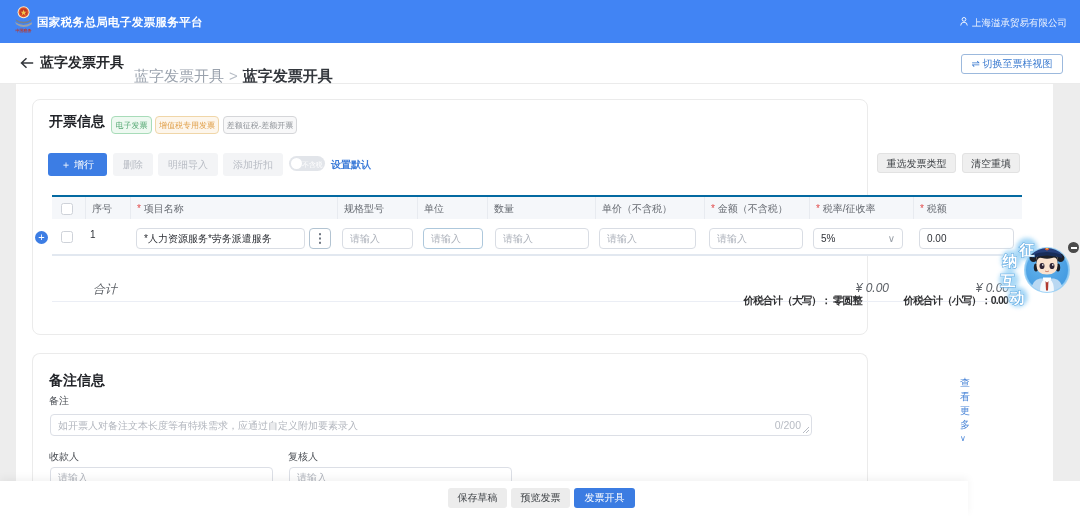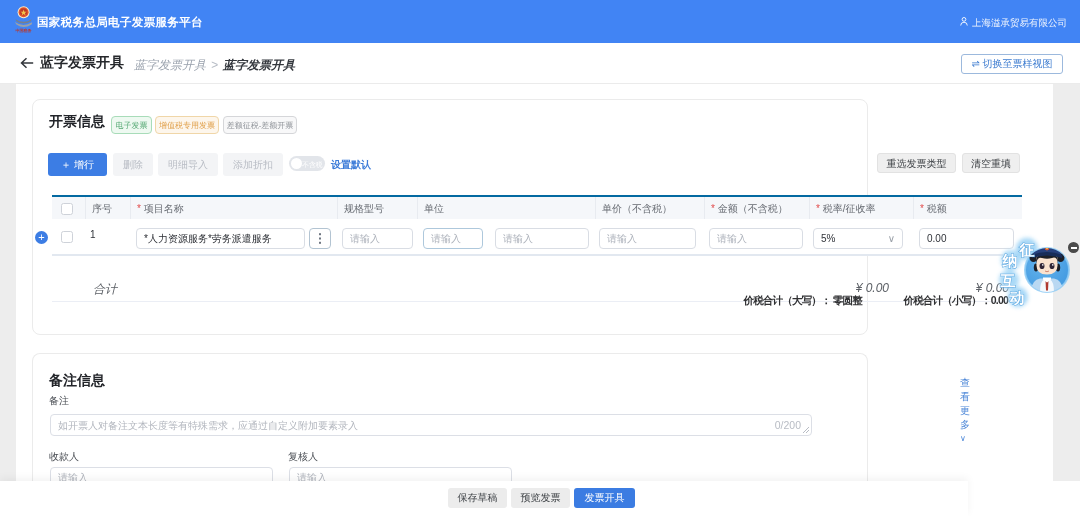--- a/index.html
+++ b/index.html
@@ -10,21 +10,21 @@
 #topbar { position:absolute; left:0; top:0; width:1080px; height:43px; background:#4184f4; }
 #logo { position:absolute; left:14px; top:5px; width:18px; height:28px; }
 #apptitle { position:absolute; left:37px; top:15px; font-size:11.5px; font-weight:bold; color:#fff; letter-spacing:0.35px;text-align:center; }
 #company { position:absolute; right:13px; top:17px; font-size:9.5px; color:#f0f5fd; }
 #usericon { position:absolute; right:112px; top:17px; width:8px; height:9px; }
 
 
 #crumbbar { position:absolute; left:0; top:43px; width:1080px; height:41px; background:#fff; border-bottom:1px solid #ebebeb; }
 #backarrow { position:absolute; left:19px; top:13px; width:15px; height:14px; }
 #pagetitle { position:absolute; left:40px; top:55px; font-size:14px; font-weight:bold; color:#26282c; }
-#crumbs { position:absolute; left:134px; top:14px; font-size:12px; color:#9aa2ad;font-style:italic; }
+#crumbs { position:absolute; left:134px; top:24px; font-size:15px; color:#9aa2ad; }
 #crumbs b { color:#33373d; font-weight:bold; }
 #viewbtn { position:absolute; left:961px; top:11px; width:102px; height:20px; border:1px solid #9cb9dd; border-radius:3px; background:#fff; color:#3d7cd0; font-size:10px; line-height:18px; text-align:center; }
 #graystripL { position:absolute; left:0; top:84px; width:16px; height:397px; background:#ededed; }
 #graystripR { position:absolute; left:1053px; top:84px; width:27px; height:397px; background:#ededed; }
 
 
 .card { position:absolute; left:32px; width:836px; background:#fff; border:1px solid #ebebeb; border-radius:8px; }
 #card1 { top:99px; height:236px; }
 #card2 { top:353px; height:160px; border-bottom:none; }
 
@@ -129,20 +129,21 @@
   <div id="clear" class="btn">清空重填</div>
 
   <div id="thead">
     <div class="th" style="left:0; width:33px;">
         <span class="cbx" style="left:9px; top:6px;"></span>
       </div>
     <div class="th" style="left:33px; width:45px; padding-left:6px;">序号</div>
     <div class="th" style="left:78px; width:207px;"><span class="red">* </span>项目名称</div>
     <div class="th" style="left:285px; width:80px;">规格型号</div>
     <div class="th" style="left:365px; width:70px;">单位</div>
+    <div class="th" style="left:435px; width:108px;">数量</div>
     <div class="th" style="left:543px; width:109px;">单价（不含税）</div>
     <div class="th" style="left:652px; width:105px;"><span class="red">* </span>金额（不含税）</div>
     <div class="th" style="left:757px; width:104px;"><span class="red">* </span>税率/征收率</div>
     <div class="th" style="left:861px; width:109px;"><span class="red">* </span>税额</div>
   </div>
 
   <div id="trow">
     <span class="cbx" style="left:9px; top:12px;"></span>
     <div style="position:absolute; left:38px; top:10px; font-size:10px; color:#303339;">1</div>
     <div class="inp" style="left:84px; width:169px; color:#2b2e34;">*人力资源服务*劳务派遣服务</div>

